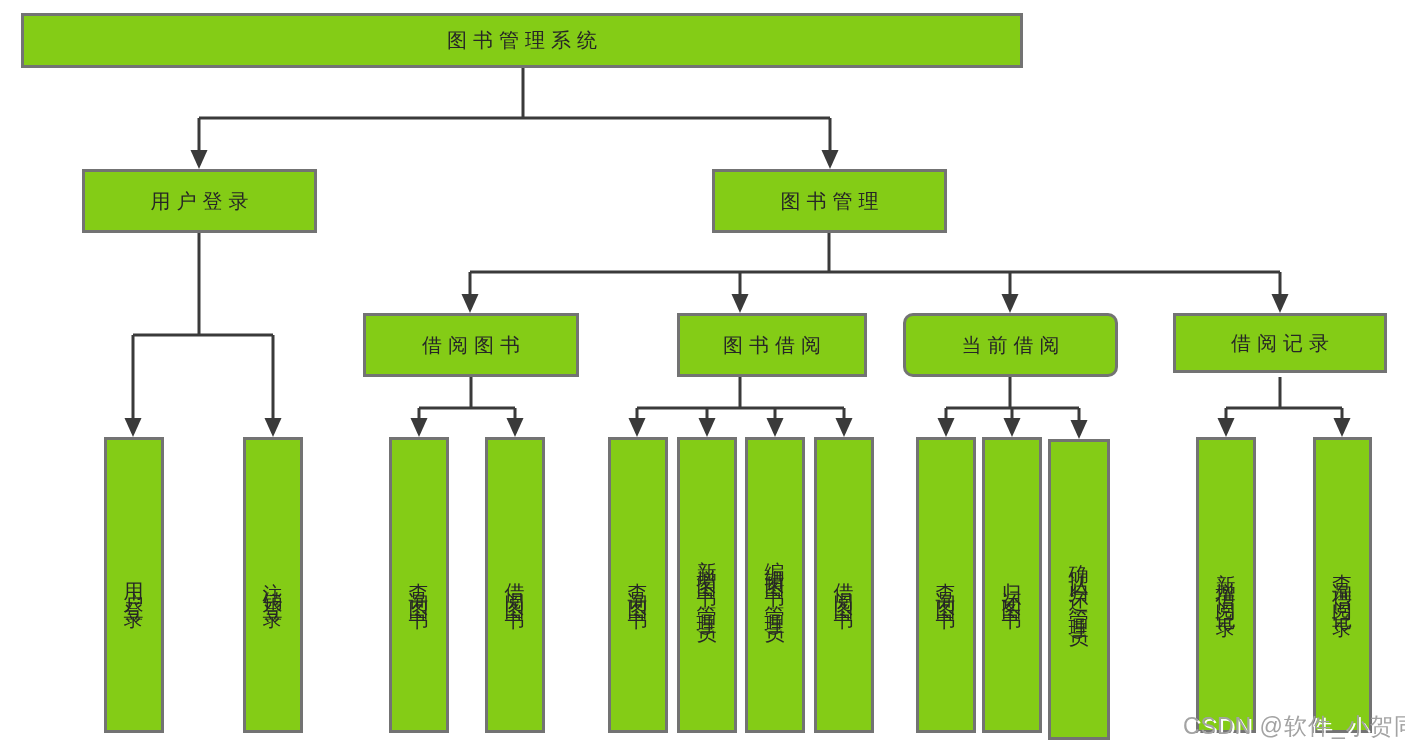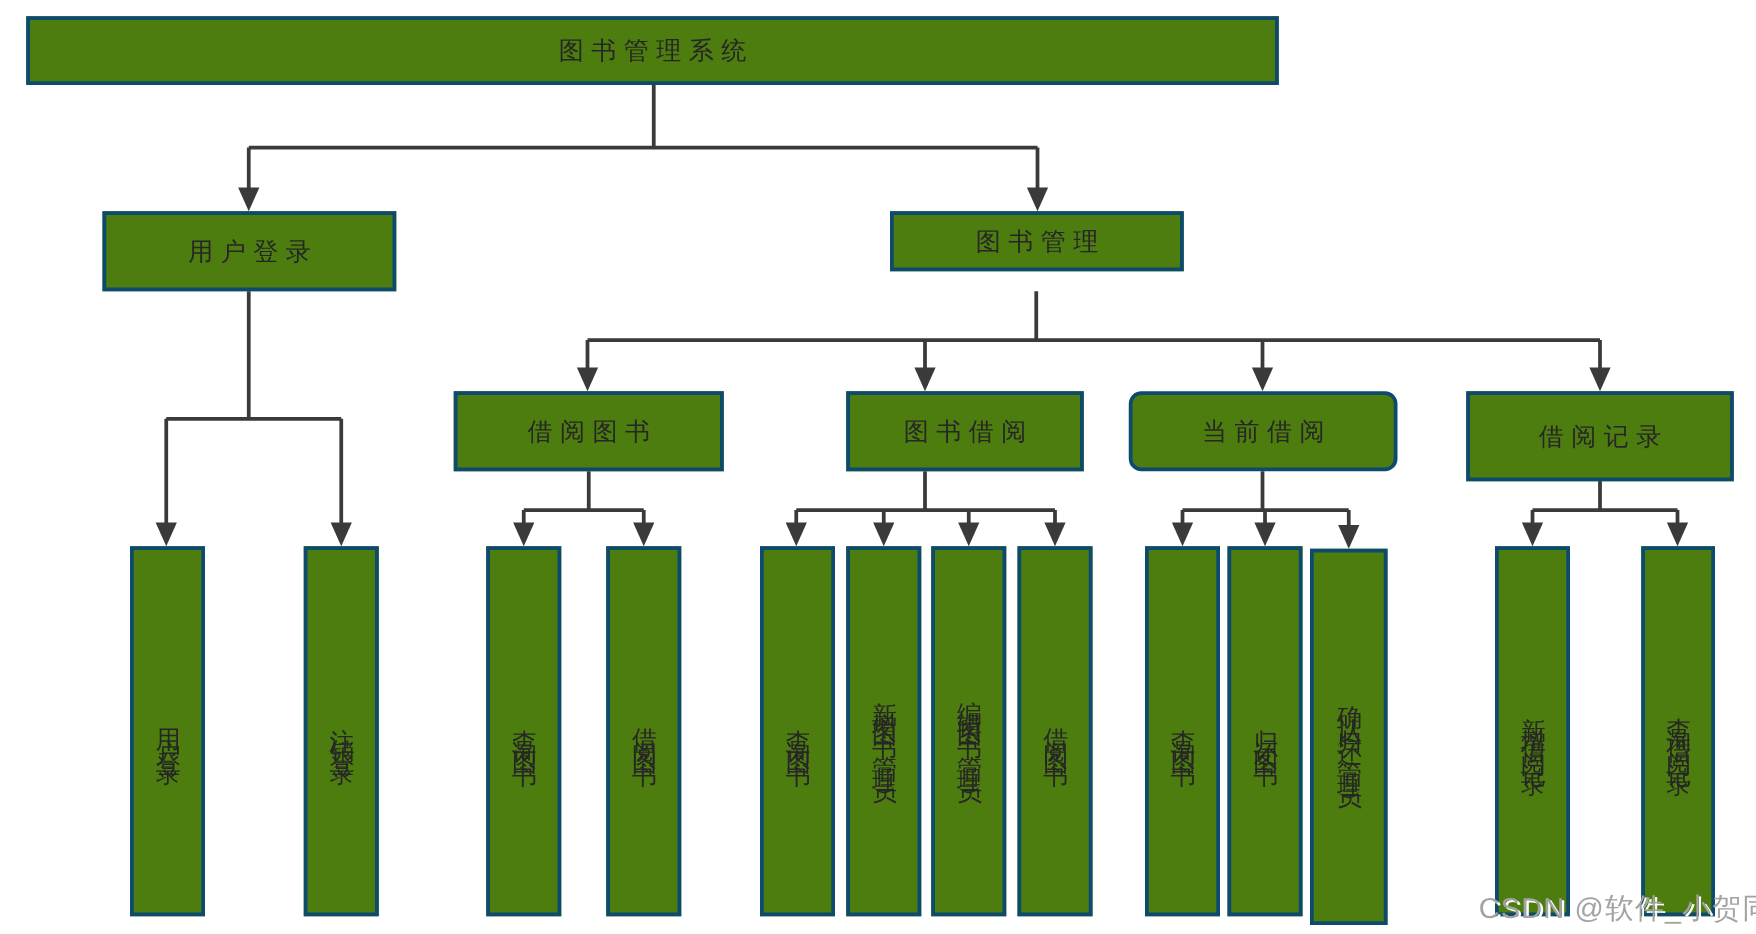--- a/index.html
+++ b/index.html
@@ -17,22 +17,22 @@
   }
   svg.connectors {
     position: absolute;
     left: 0;
     top: 0;
     z-index: 1;
   }
   .node {
     position: absolute;
     box-sizing: border-box;
-    border: 3px solid #0c4a6e;
-    background: #4d7c0f;
+    border: 3px solid #737373;
+    background: #84cc16;
     display: flex;
     align-items: center;
     justify-content: center;
     color: #262626;
     z-index: 2;
   }
   .htext {
     font-size: 20px;
     letter-spacing: 6px;
     text-indent: 6px;
@@ -94,34 +94,34 @@
     </g>
   </svg>
 
   <div class="node" style="left:21px; top:13px; width:1002px; height:55px;">
     <span class="htext">图书管理系统</span>
   </div>
 
   <div class="node" style="left:82px; top:169px; width:235px; height:64px;">
     <span class="htext">用户登录</span>
   </div>
-  <div class="node" style="left:712px; top:169px; width:235px; height:48px;justify-content:center;">
+  <div class="node" style="left:712px; top:169px; width:235px; height:64px;justify-content:center;">
     <span class="htext">图书管理</span>
   </div>
 
   <div class="node" style="left:363px; top:313px; width:216px; height:64px;">
     <span class="htext">借阅图书</span>
   </div>
   <div class="node" style="left:633px; top:313px; width:190px; height:64px;margin-left:44px;">
     <span class="htext">图书借阅</span>
   </div>
   <div class="node" style="left:903px; top:313px; width:215px; height:64px;border-radius:10px;">
     <span class="htext">当前借阅</span>
   </div>
-  <div class="node" style="left:1173px; top:313px; width:214px; height:72px;">
+  <div class="node" style="left:1173px; top:313px; width:214px; height:60px;">
     <span class="htext">借阅记录</span>
   </div>
 
   <div class="node" style="left:104px; top:437px; width:60px; height:296px;">
     <span class="vtext">用户登录</span>
   </div>
   <div class="node" style="left:243px; top:437px; width:60px; height:296px;">
     <span class="vtext">注销登录</span>
   </div>
 

